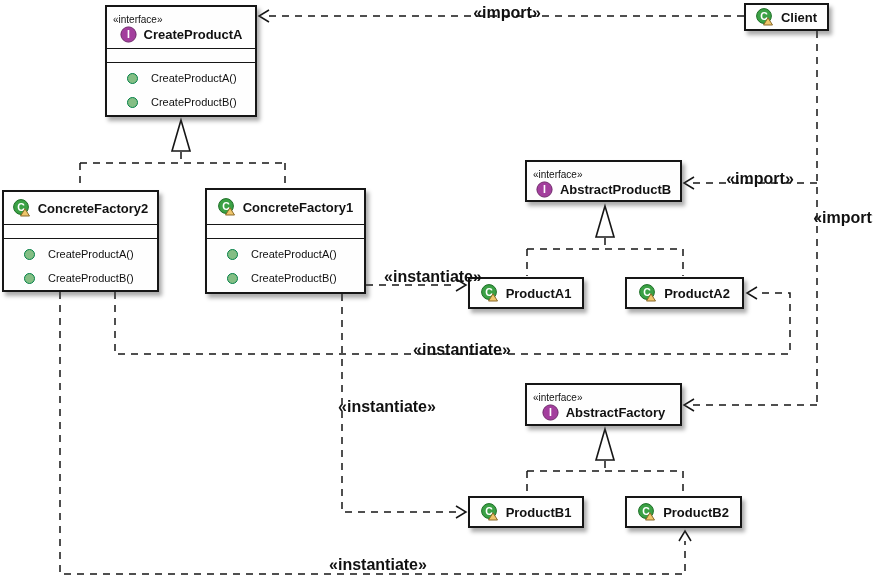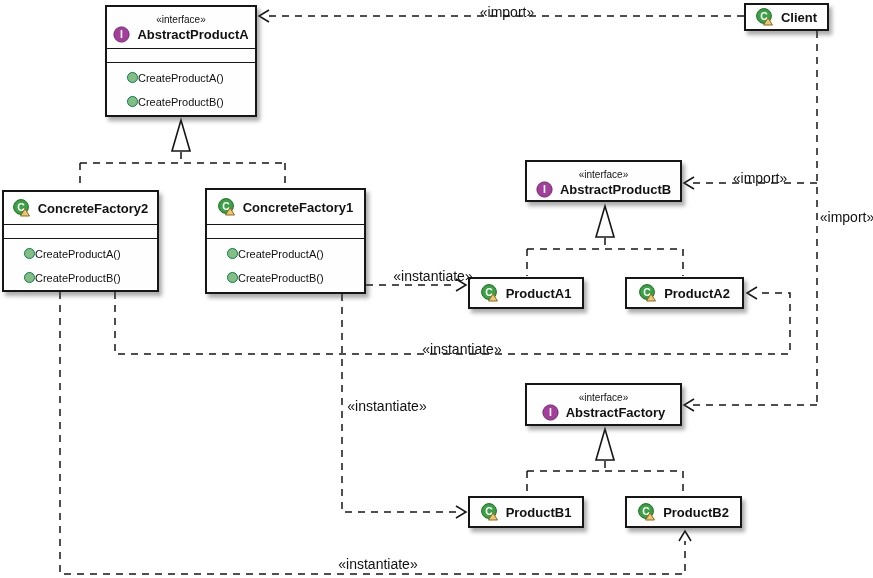--- a/index.html
+++ b/index.html
@@ -5,35 +5,35 @@
   html,body { margin:0; padding:0; background:#fff; }
   .canvas {
     position:relative; width:873px; height:578px; background:#ffffff;
     font-family:"Liberation Sans", sans-serif; color:#111; overflow:hidden;
   }
   svg.edges { position:absolute; left:0; top:0; width:873px; height:578px; }
   .uml {
     position:absolute; background:#fefefe; border:2px solid #161616;
     box-shadow:3px 4px 4px rgba(70,70,70,0.45); box-sizing:border-box; z-index:2;
   }
-  .stereo { text-align:center; font-size:10px; padding-top:3px; line-height:12px; }
+  .stereo { font-size:10px; padding-top:3px; line-height:12px; }
   .name-row {
     display:flex; align-items:center; justify-content:center; gap:7px;
     font-weight:bold; font-size:13px;
   }
   .hdr-pad { padding:4px 6px 5px; }
   .one-line { height:100%; display:flex; align-items:center; justify-content:center; gap:7px;
     font-weight:bold; font-size:13px; }
   .sect-fields { border-top:1.5px solid #161616; height:13px; }
   .sect-methods { border-top:1.5px solid #161616; padding-top:3px; }
-  .m-row { display:flex; align-items:flex-start; padding:6px 0 6px 20px; font-size:11px; }
+  .m-row { display:flex; align-items:flex-end; gap:13px; padding:6px 0 6px 20px; font-size:11px; }
   .mdot { width:9px; height:9px; border-radius:50%; background:#84BE84; border:1px solid #038048; flex:none; }
   .spot { flex:none; display:block; }
   .edge-label {
-    position:absolute; font-size:14px; font-weight:normal; z-index:3;
+    position:absolute; font-size:16px; font-weight:bold; z-index:3;
     transform:translateX(-50%); white-space:nowrap;
   }
 </style>
 </head>
 <body>
 
 <div class="canvas">
 
   <svg class="edges" viewBox="0 0 873 578">
 
@@ -69,21 +69,21 @@
   </svg>
 
   <div class="uml" style="left:105px;top:5px;width:152px;height:112px;">
     <div class="hdr-pad">
       <div class="stereo">«interface»</div>
       <div class="name-row">
         <svg class="spot" width="17" height="17" viewBox="0 0 17 17">
           <circle cx="8.5" cy="8.5" r="7.6" fill="#A33E9D" stroke="#6F2A6B" stroke-width="1"></circle>
           <text x="8.5" y="12.2" text-anchor="middle" font-size="10.5" font-weight="bold" fill="#fff">I</text>
         </svg>
-        <span>AbstractProductA</span>
+        <span>CreateProductA</span>
       </div>
     </div>
     <div class="sect-fields"></div>
     <div class="sect-methods">
       <div class="m-row">
         <span class="mdot"></span>
         <span>CreateProductA()</span>
       </div>
       <div class="m-row">
         <span class="mdot"></span>

